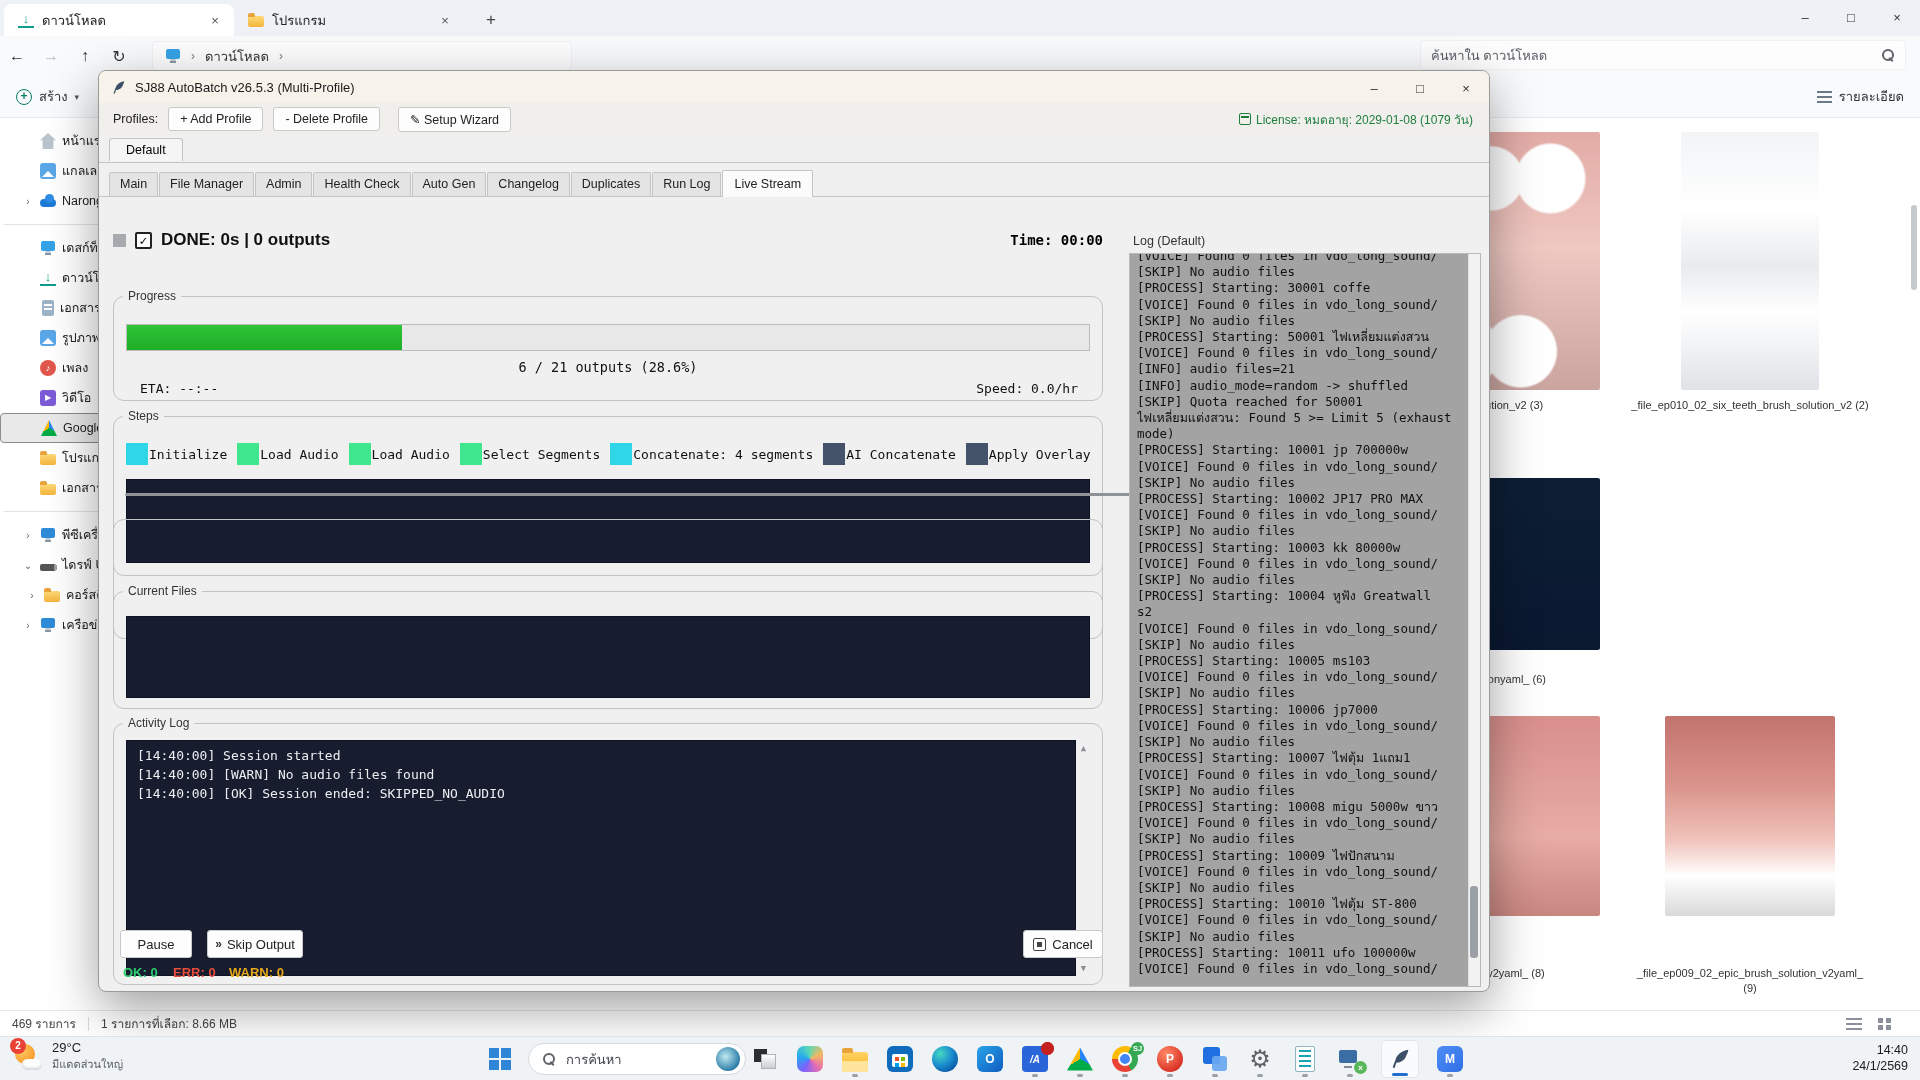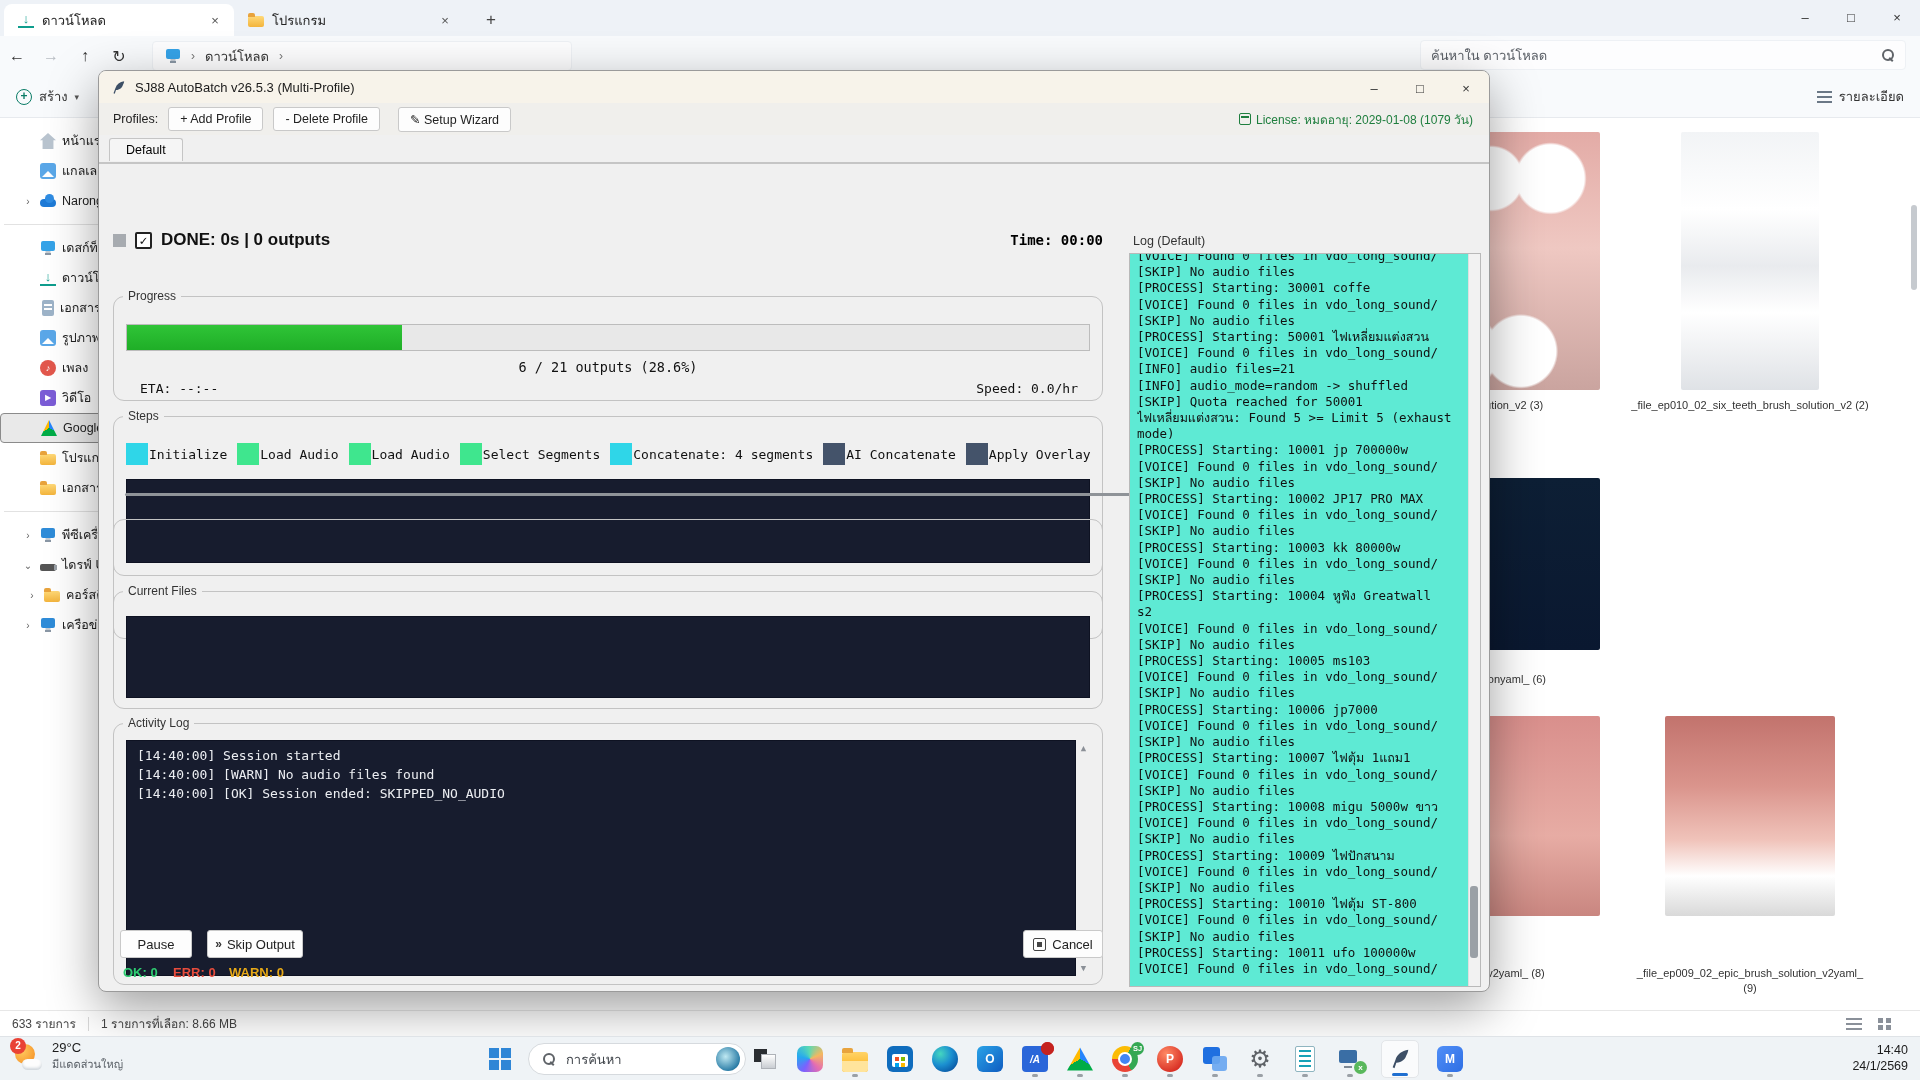--- a/index.html
+++ b/index.html
@@ -117,21 +117,21 @@
   .panel-dark{position:absolute;background:#171c2e;border:1px solid #0e1222}
   .act-lines{padding:5px 10px;color:#eceef2;font-size:13px;line-height:19px}
   .vsb{position:absolute;top:0;bottom:0;right:-15px;width:13px;display:flex;flex-direction:column;justify-content:space-between;align-items:center;color:#8b9097;font-size:9px;padding:2px 0}
   .btn{position:absolute;background:#fdfdfd;border:1px solid #c9c9c9;border-radius:3px;font-size:13px;color:#222;display:flex;align-items:center;justify-content:center;gap:6px;height:28px}
   .cancel-ic{width:13px;height:13px;border:1.5px solid #444;border-radius:2px;position:relative}
   .cancel-ic::before{content:"";position:absolute;inset:3px;background:#444}
   .skip-ic{font-weight:bold;color:#333;font-size:12px;letter-spacing:-1px}
   .cnt{position:absolute;font-size:13px;font-weight:bold}
   
   .log-label{position:absolute;left:1034px;top:163px;font-size:12.5px;color:#333}
-  .log-panel{position:absolute;left:1030px;top:182px;width:352px;bottom:4px;background:#5eead4;border:1px solid #b9b9b9;overflow:hidden}
+  .log-panel{position:absolute;left:1030px;top:182px;width:352px;bottom:4px;background:#a3a3a3;border:1px solid #b9b9b9;overflow:hidden}
   #log-lines{position:absolute;left:7px;top:-6px;right:16px;bottom:0;font-size:12.5px;line-height:16.2px;color:#111;white-space:pre-wrap;overflow:hidden}
   .log-vtrack{position:absolute;right:0;top:0;bottom:0;width:12px;background:#f2f2f2;border-left:1px solid #e0e0e0}
   .log-vthumb{position:absolute;right:2px;bottom:28px;width:8px;height:72px;background:#9aa0a6;border-radius:3px}
 
   
   #taskbar{position:absolute;left:0;top:1036px;width:1920px;height:44px;background:#eff3f6;border-top:1px solid #dfe3e7}
   .weather{position:absolute;left:14px;top:3px;display:flex;align-items:center;gap:8px}
   .wic{width:30px;height:30px;position:relative}
   .wic::before{content:"";position:absolute;left:1px;top:2px;width:20px;height:20px;border-radius:50%;background:radial-gradient(circle at 35% 35%,#ffca5f,#f58a1f)}
   .wic::after{content:"";position:absolute;left:8px;bottom:2px;width:20px;height:11px;border-radius:8px;background:#fdfdfd;box-shadow:inset 0 -2px 3px #cfd6dc}
@@ -337,21 +337,21 @@
       <div class="fname" style="margin-top:50px">ution_v2yaml_ (8)</div>
     </div>
     <div class="fcard" style="left:1630px;top:716px;width:240px">
       <div class="fimg bg-mouth" style="width:170px;height:200px"></div>
       <div class="fname" style="margin-top:50px">_file_ep009_02_epic_brush_solution_v2yaml_ (9)</div>
     </div>
 
     <div class="ex-scroll"></div>
 
     <div class="ex-status">
-      <span style="margin-left:12px">633 รายการ</span>
+      <span style="margin-left:12px">469 รายการ</span>
       <span class="vdiv"></span>
       <span>1 รายการที่เลือก: 8.66 MB</span>
       <span class="view-ics">
         <span class="vic1"></span>
         <span class="vic2"></span>
       </span>
     </div>
   </div>
 
   <div id="app">
@@ -375,20 +375,31 @@
       <span class="ab-license">
         <span class="cal-ic"></span>
         <span>License: หมดอายุ: 2029-01-08 (1079 วัน)</span>
       </span>
     </div>
 
     <div class="ab-proftab">
       <span class="proftab">Default</span>
     </div>
 
+    <div id="app-tabs">
+        <span class="atab">Main</span>
+        <span class="atab">File Manager</span>
+        <span class="atab">Admin</span>
+        <span class="atab">Health Check</span>
+        <span class="atab">Auto Gen</span>
+        <span class="atab">Changelog</span>
+        <span class="atab">Duplicates</span>
+        <span class="atab">Run Log</span>
+        <span class="atab active">Live Stream</span>
+      </div>
     <div id="app-tabs-line"></div>
 
     <div class="ab-statusrow mono">
       <span class="stop-sq"></span>
       <span class="cb">✓</span>
       <span class="done-txt" style="font-family:Liberation Sans, sans-serif">DONE: 0s | 0 outputs</span>
       <span class="time-txt mono">Time:  00:00</span>
     </div>
 
     <div class="group" style="left:14px;top:225px;width:990px;height:105px">

